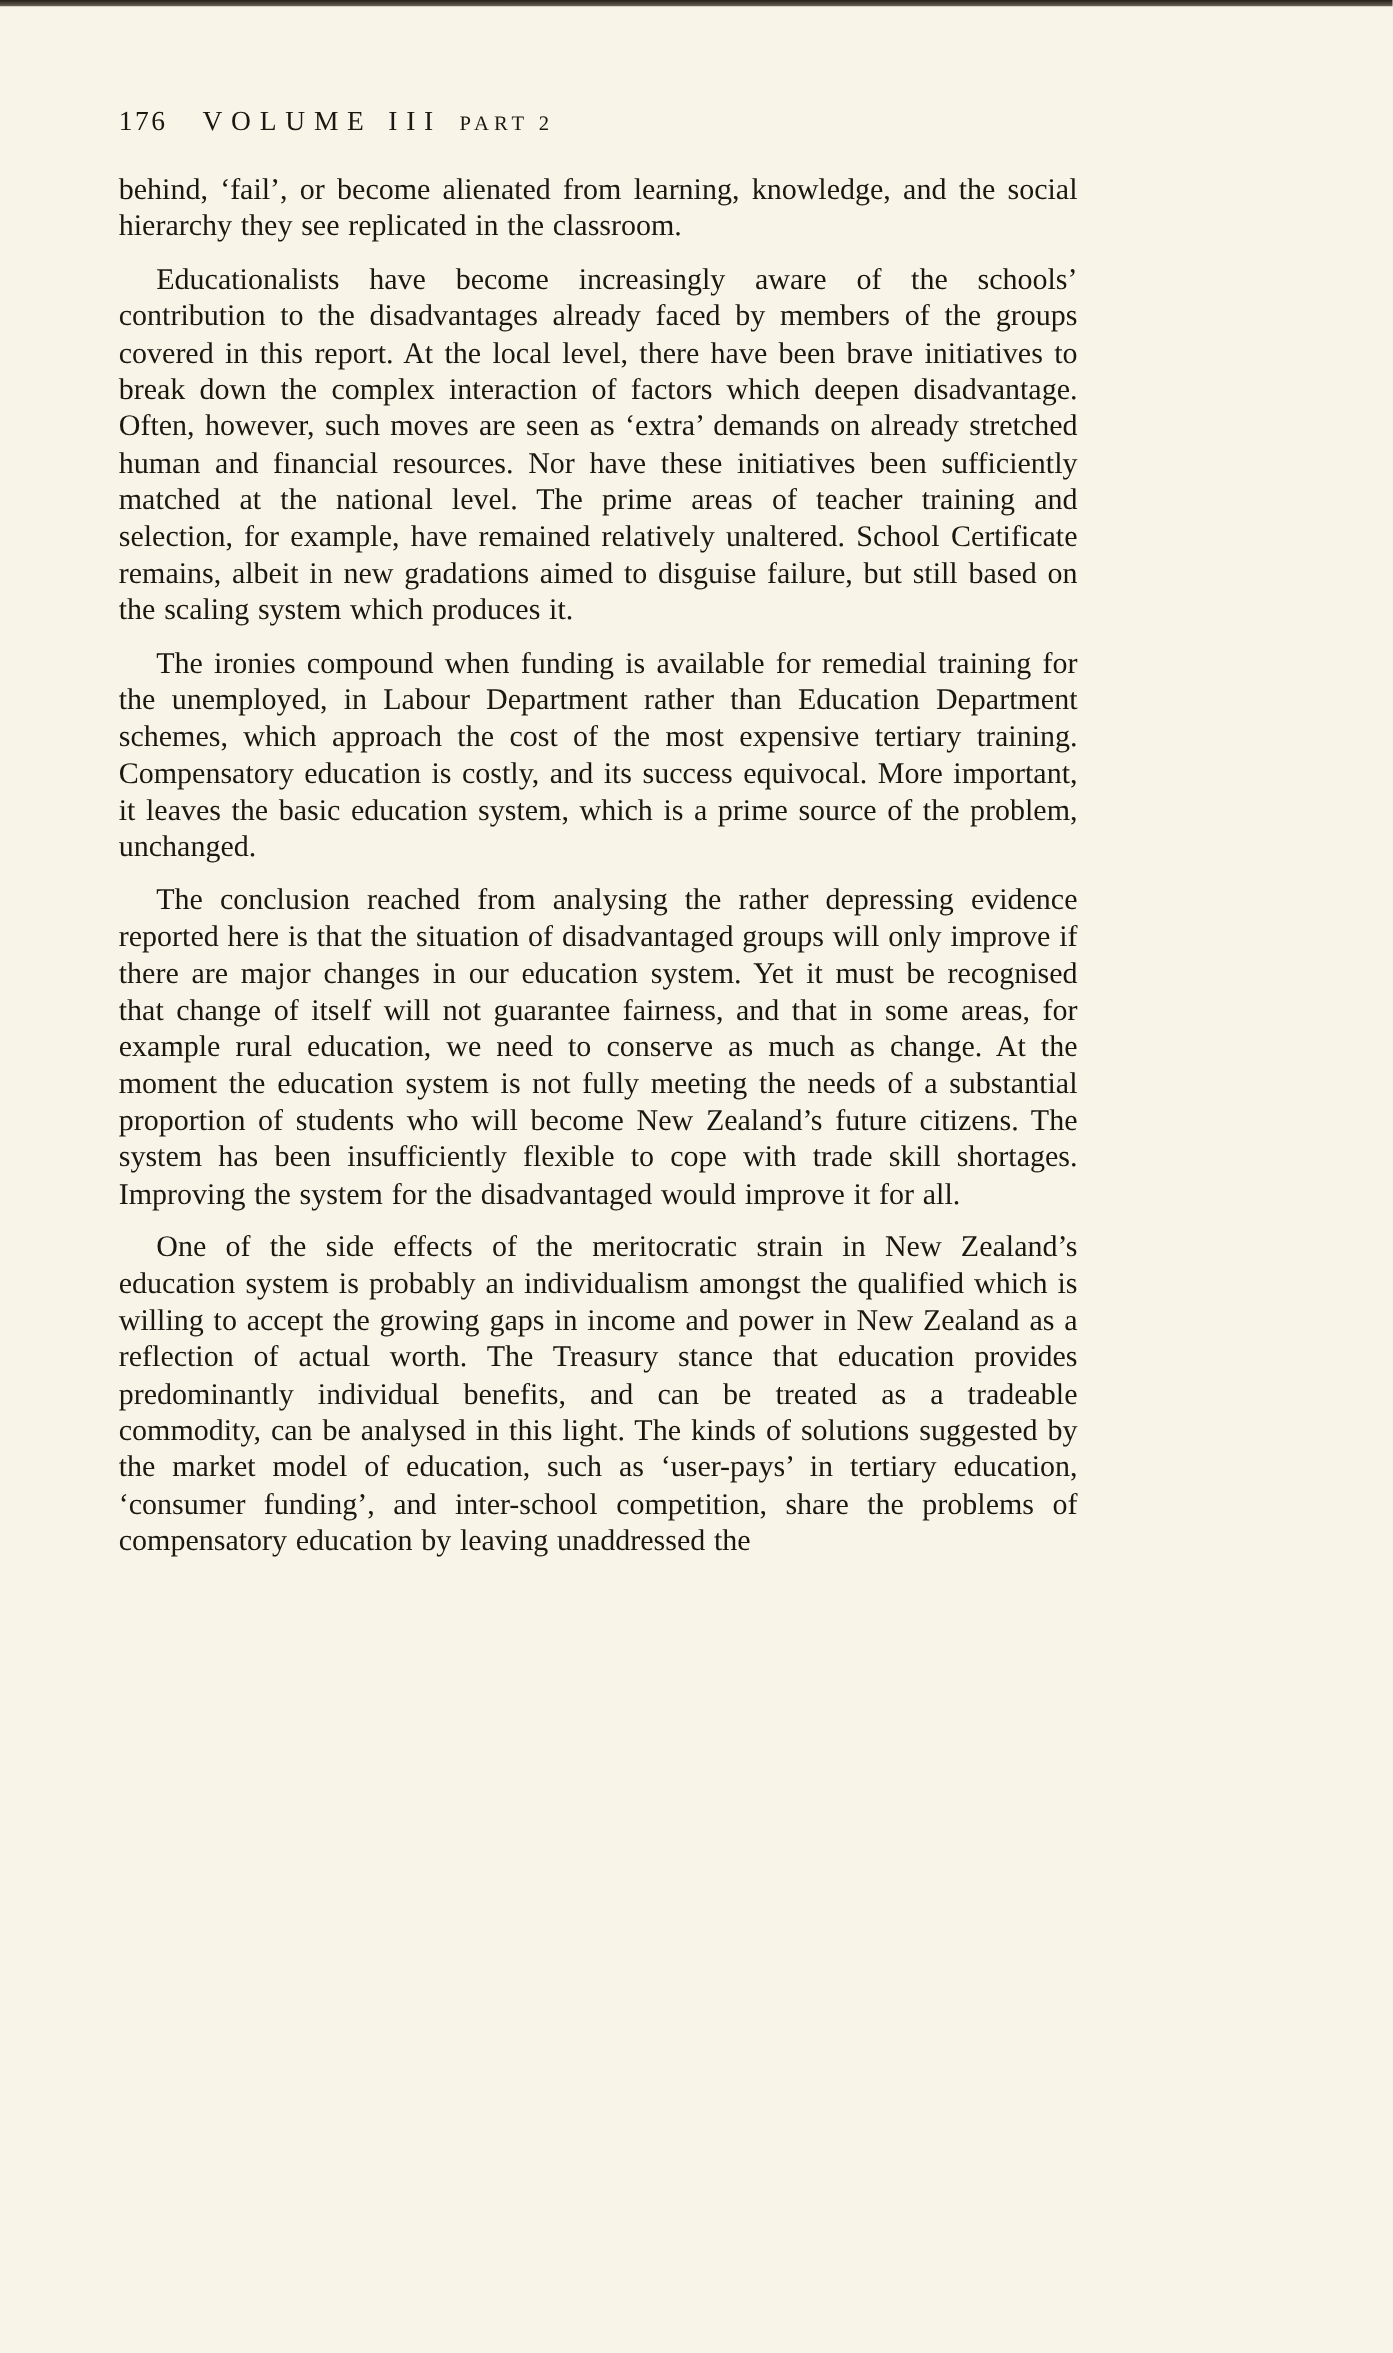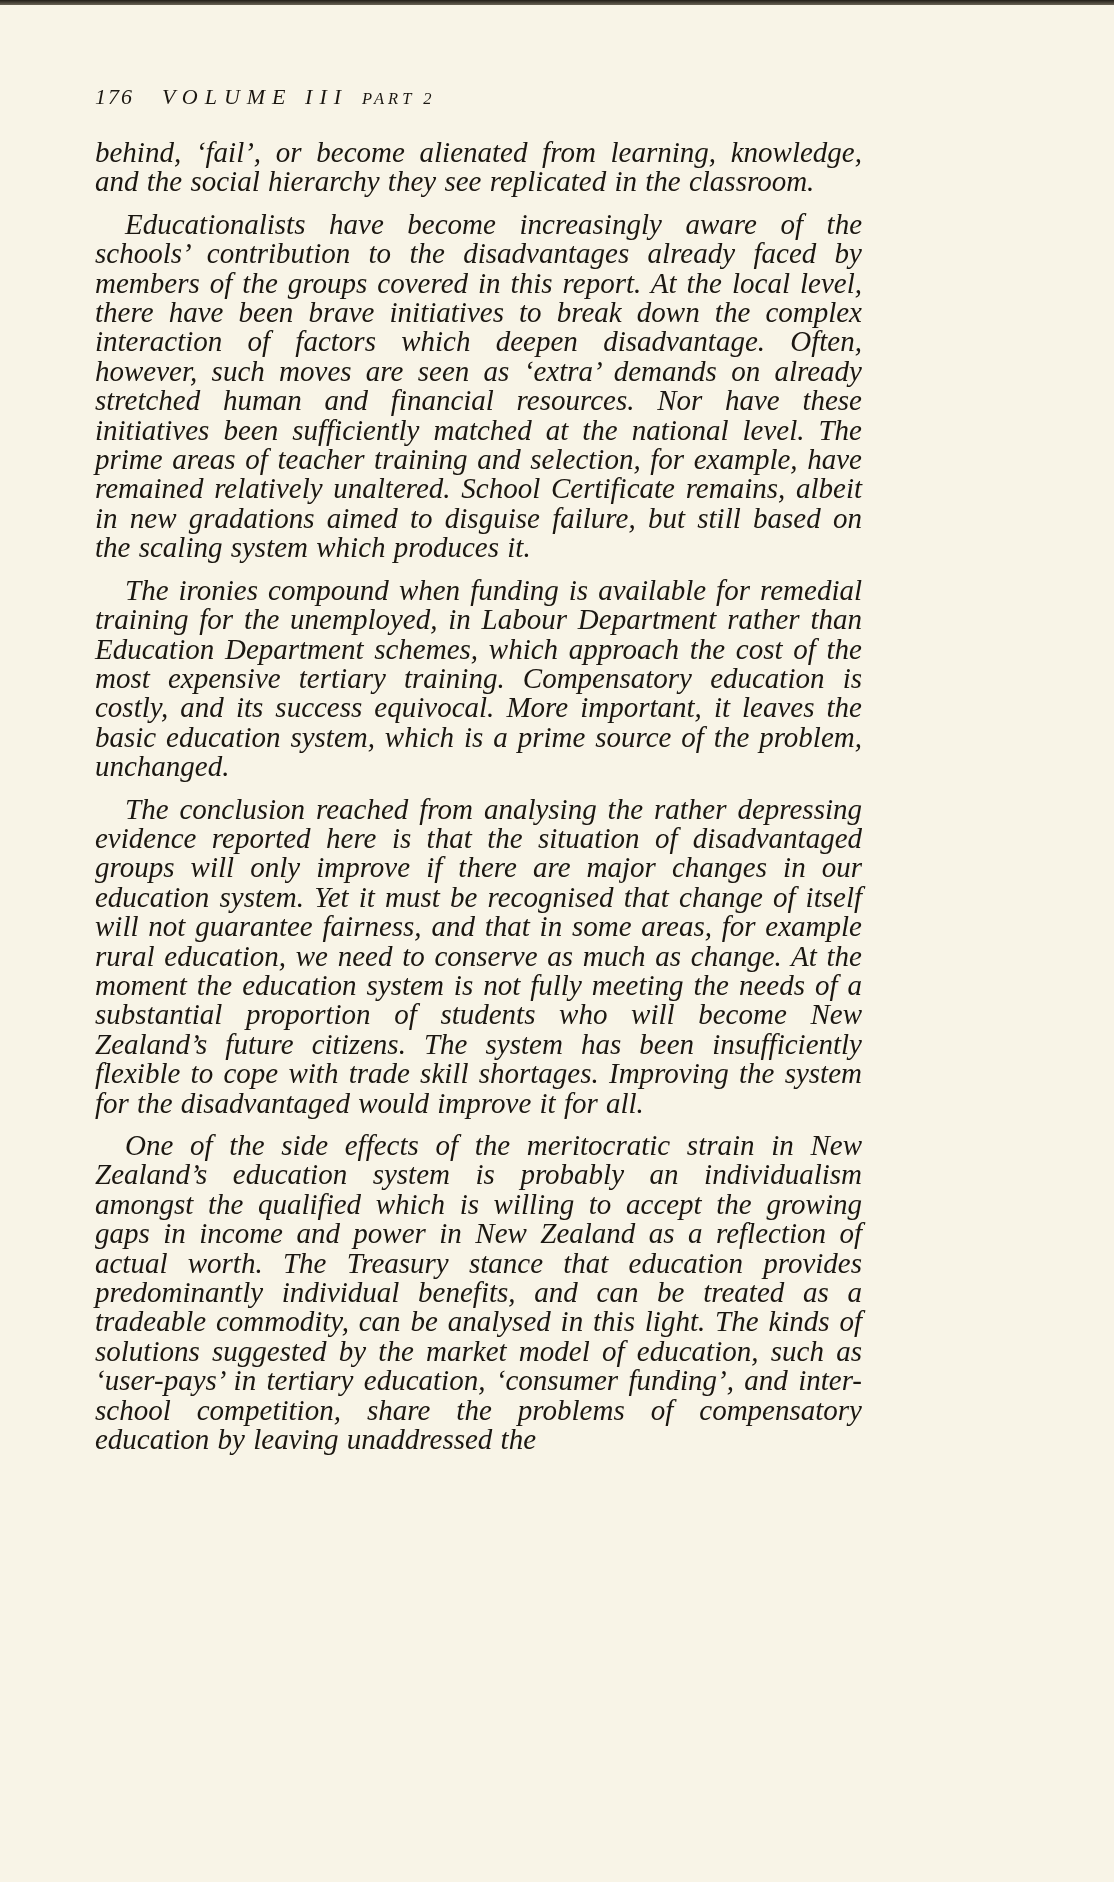--- a/index.html
+++ b/index.html
@@ -24,21 +24,20 @@
     background: linear-gradient(to bottom, #221e18, #6b6456);
   }
   .page {
     position: absolute;
     top: 0;
     left: 0;
     width: 906px;
     height: 1882px;
     box-sizing: border-box;
     padding: 84px 252px 0 95px;
-    font-style: italic;
   }
   .page-header {
     white-space: nowrap;
     margin-bottom: 28px;
     font-size: 22px;
   }
   .page-number {
     letter-spacing: 2px;
     margin-right: 28px;
   }
@@ -47,21 +46,21 @@
     margin-right: 14px;
   }
   .part-label {
     font-size: 16.5px;
     letter-spacing: 4px;
   }
   .text-block {
     width: 767px;
   }
   .para {
-    font-size: 29px;
+    font-size: 24px;
     line-height: 29.4px;
     text-align: justify;
     margin: 0 0 13px 0;
     word-spacing: 1px;
   }
   .para.indent {
     text-indent: 30px;
   }
   .para.no-indent {
     text-indent: 0;

